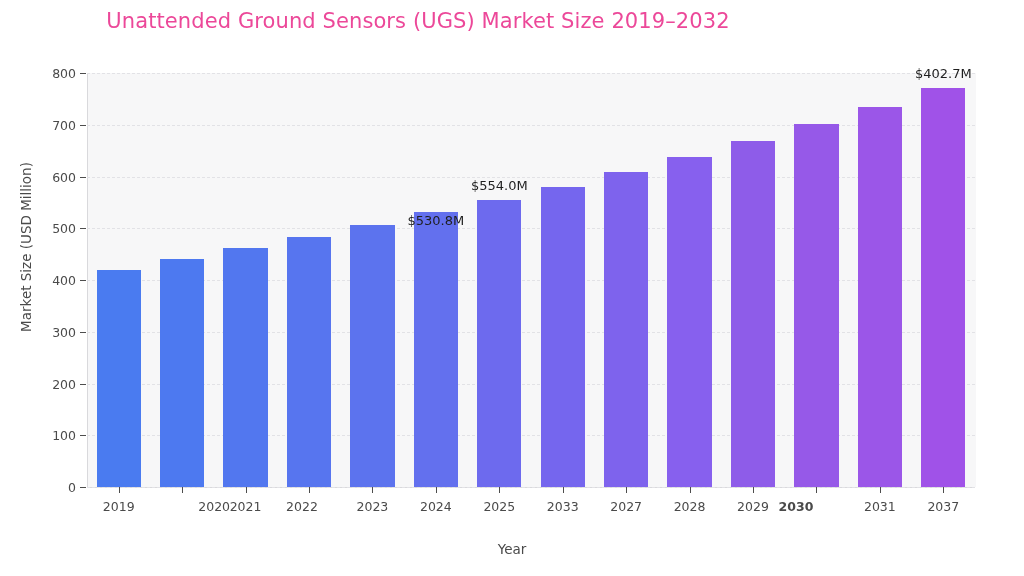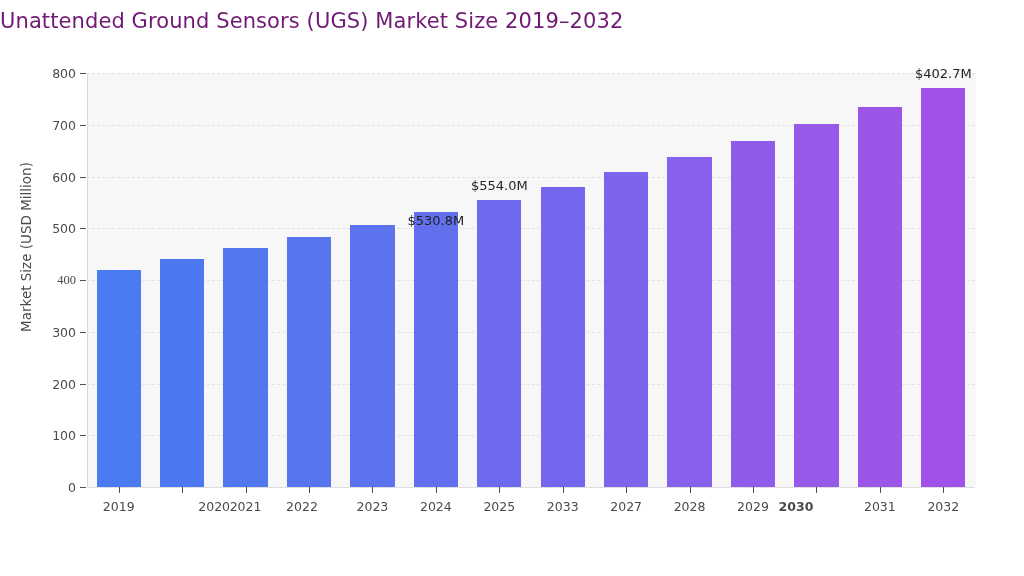--- a/index.html
+++ b/index.html
@@ -23,22 +23,23 @@
     height: 576px;
     background: #ffffff;
   }
 
   
   #chart-title {
     position: absolute;
     left: 0;
     top: 9px;
     width: 836px;
+    text-align: center;
     font-size: 21px;
-    color: #701a75;
+    color: #ec4899;
     letter-spacing: 0.1px;
     white-space: nowrap;
   }
 
   
   #y-axis-title {
     position: absolute;
     left: -94px;
     top: 239px;
     width: 240px;
@@ -179,21 +180,21 @@
       <div class="gridline" style="left: 87px; top: 228.25px; position: absolute;"></div>
       <div class="gridline" style="left: 87px; top: 176.5px; position: absolute;"></div>
       <div class="gridline" style="left: 87px; top: 124.75px; position: absolute;"></div>
       <div class="gridline" style="left: 87px; top: 73px; position: absolute;"></div>
     </div>
   <div id="y-tick-labels">
       <div class="y-tick-label" style="top: 487px;">0</div>
       <div class="y-tick-label" style="top: 435.25px;">100</div>
       <div class="y-tick-label" style="top: 383.5px;">200</div>
       <div class="y-tick-label" style="top: 331.75px;">300</div>
-      <div class="y-tick-label" style="top: 280px; font-family: Liberation Serif, serif;">400</div>
+      <div class="y-tick-label" style="top: 280px;">400</div>
       <div class="y-tick-label" style="top: 228.25px;">500</div>
       <div class="y-tick-label" style="top: 176.5px;">600</div>
       <div class="y-tick-label" style="top: 124.75px;">700</div>
       <div class="y-tick-label" style="top: 73px;">800</div>
     </div>
   <div id="y-tick-marks">
       <div class="y-tick-mark" style="top: 487px;"></div>
       <div class="y-tick-mark" style="top: 435.25px;"></div>
       <div class="y-tick-mark" style="top: 383.5px;"></div>
       <div class="y-tick-mark" style="top: 331.75px;"></div>
@@ -247,16 +248,17 @@
       <div class="x-tick-label" style="left: 539.143px;">2027</div>
       <div class="x-tick-mark" style="left: 602.571px;"></div>
       <div class="x-tick-label" style="left: 602.571px;">2028</div>
       <div class="x-tick-mark" style="left: 666px;"></div>
       <div class="x-tick-label" style="left: 666px;">2029</div>
       <div class="x-tick-mark" style="left: 729.429px;"></div>
       <div class="x-tick-label" style="left: 709px; font-weight: bold;">2030</div>
       <div class="x-tick-mark" style="left: 792.857px;"></div>
       <div class="x-tick-label" style="left: 792.857px;">2031</div>
       <div class="x-tick-mark" style="left: 856.286px;"></div>
-      <div class="x-tick-label" style="left: 856.286px;">2032</div>
-    </div>
-
+      <div class="x-tick-label" style="left: 856.286px;">2037</div>
+    </div>
+
+  <div id="x-axis-title">Year</div>
 </div>
 
 </body></html>

